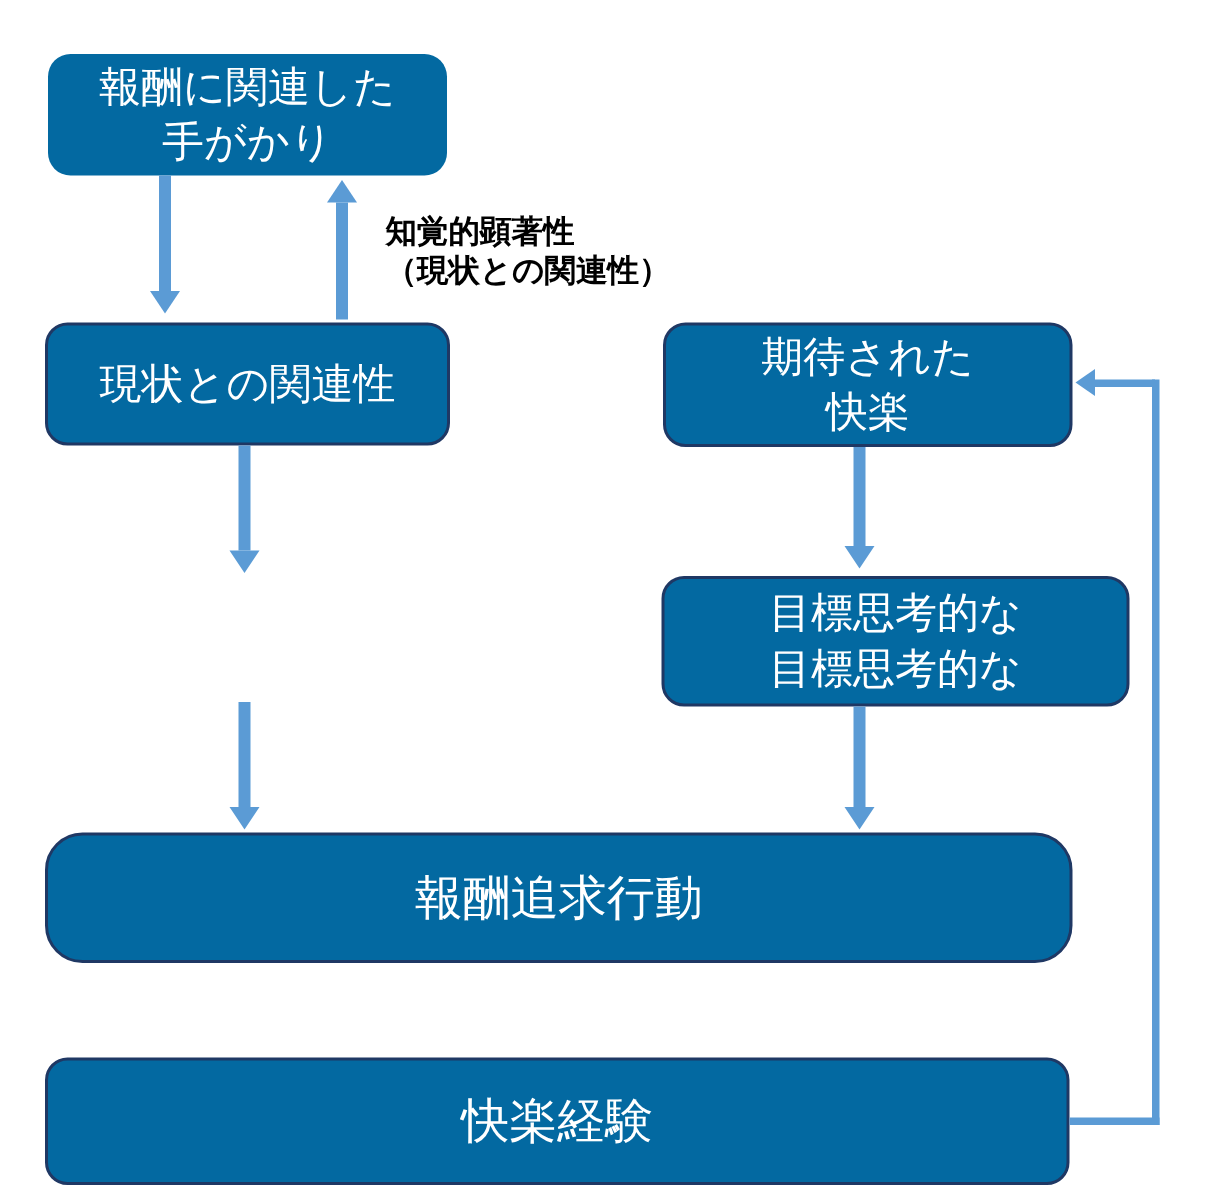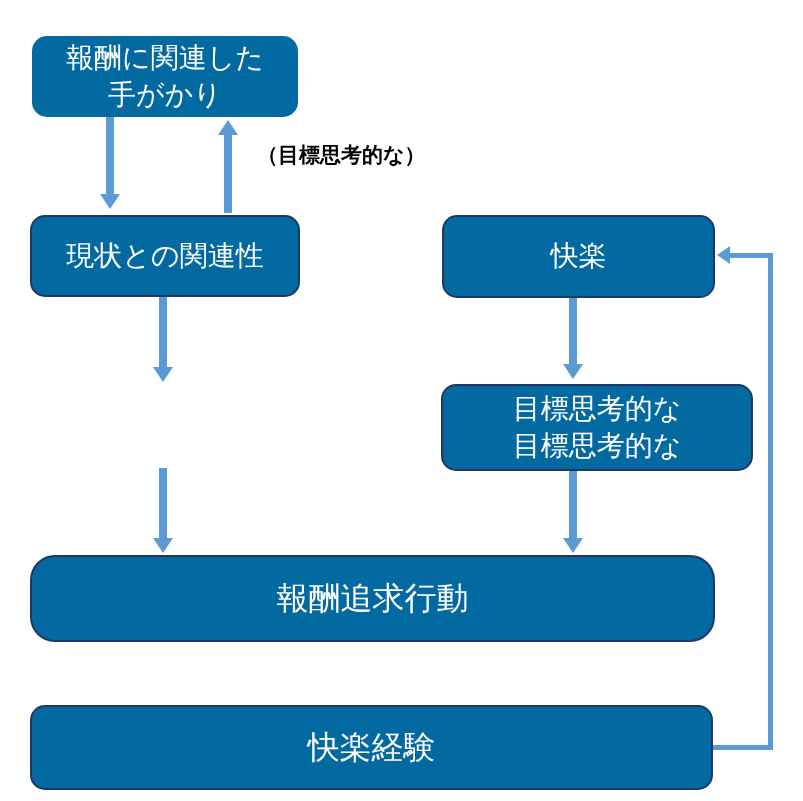--- a/index.html
+++ b/index.html
@@ -90,38 +90,40 @@
     <span>報酬に関連した</span>
     <span>手がかり</span>
   </div>
 
   <div class="box light" id="box-current-state">
     <span>現状との関連性</span>
   </div>
 
 
   <div class="box light" id="box-expected-pleasure">
+    <span>期待された</span>
     <span>快楽</span>
   </div>
 
   <div class="box light" id="box-goal-directed">
     <span>目標思考的な</span>
     <span>目標思考的な</span>
   </div>
 
   <div class="box light wide" id="box-reward-seeking">
     <span>報酬追求行動</span>
   </div>
 
   <div class="box light wide" id="box-pleasure-exp">
     <span>快楽経験</span>
   </div>
 
   <div class="annotation">
-    <div>（目標思考的な）</div>
+    <div>知覚的顕著性</div>
+    <div>（現状との関連性）</div>
   </div>
 
   <div>
     <div class="shaft" style="left:106px; top:117px; width:8px; height:77px;"></div>
     <div class="head down" style="left:100px; top:194px;"></div>
   </div>
 
   <div>
     <div class="head up" style="left:218px; top:120px;"></div>
     <div class="shaft" style="left:224px; top:135px; width:8px; height:78px;"></div>

